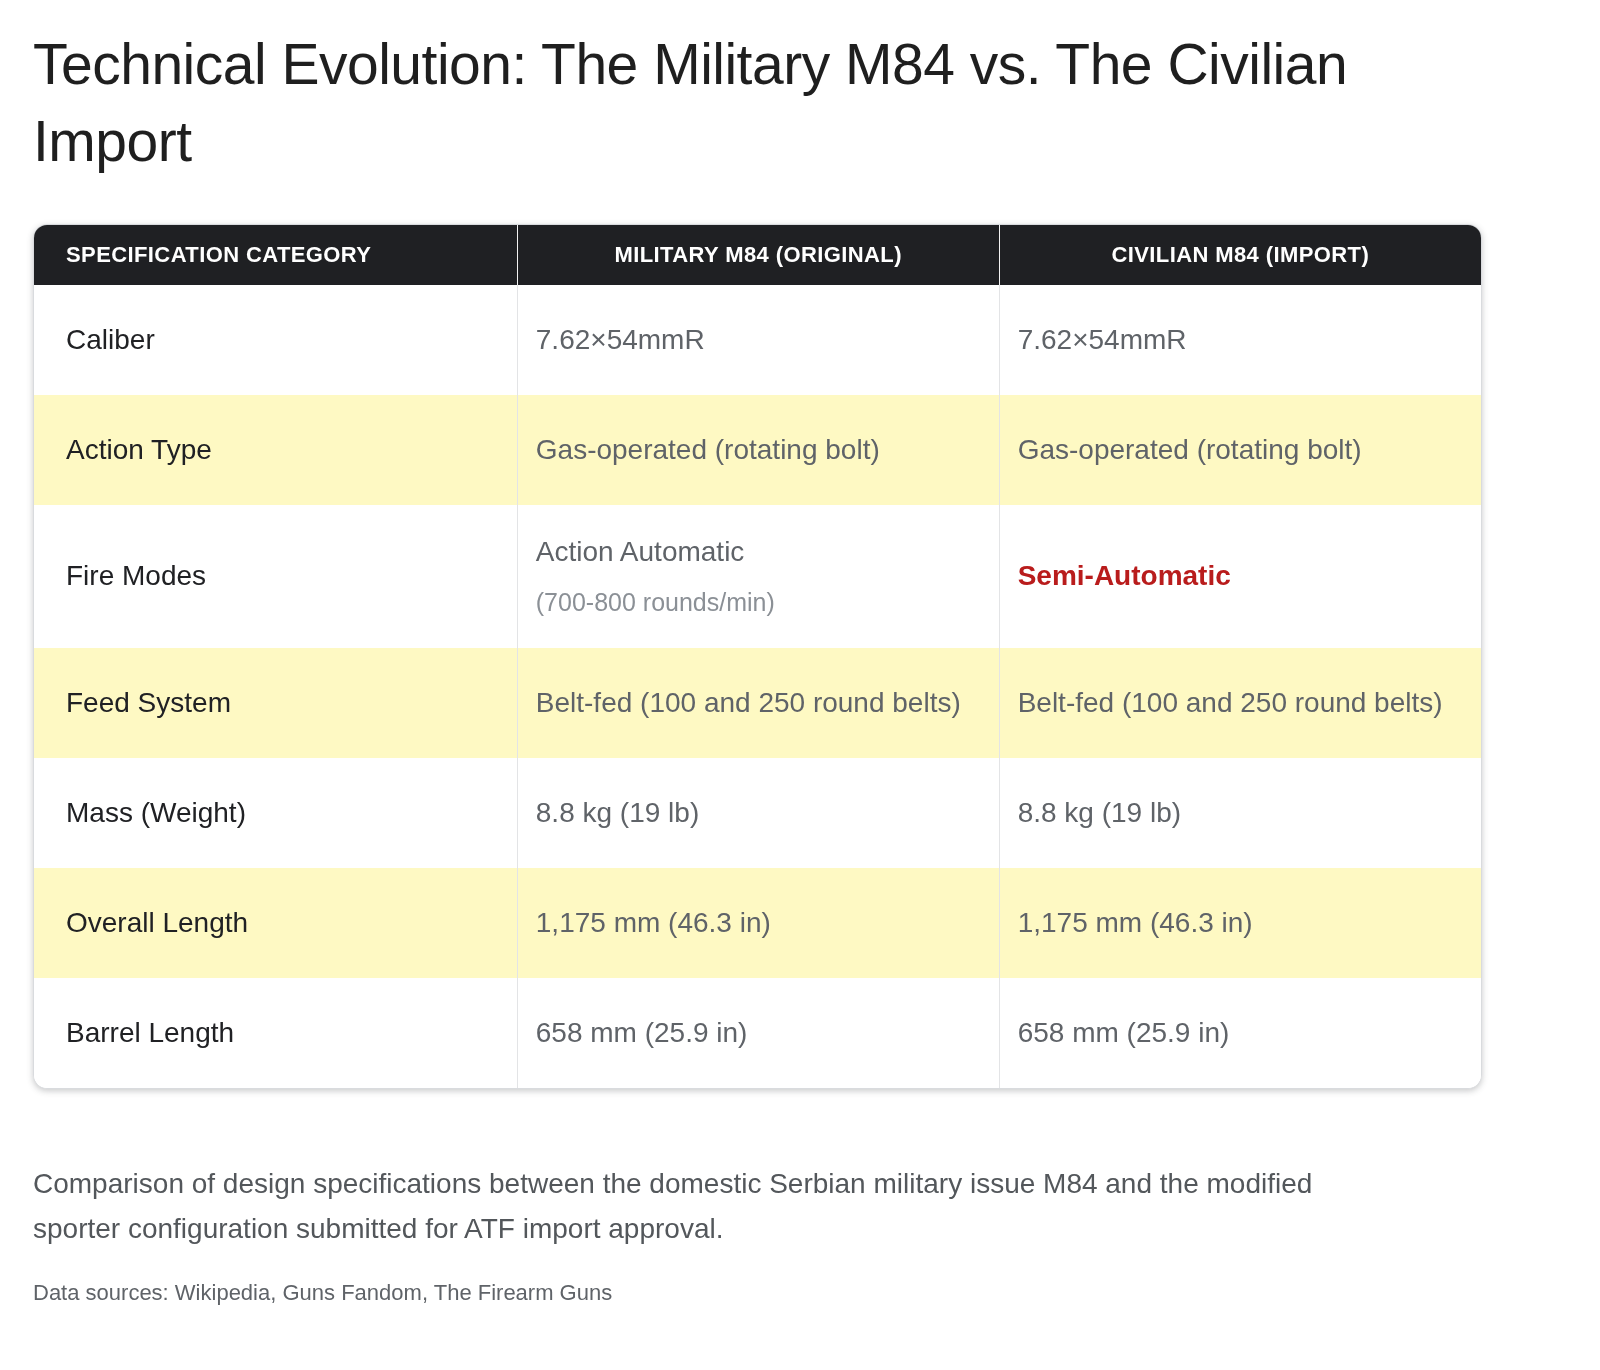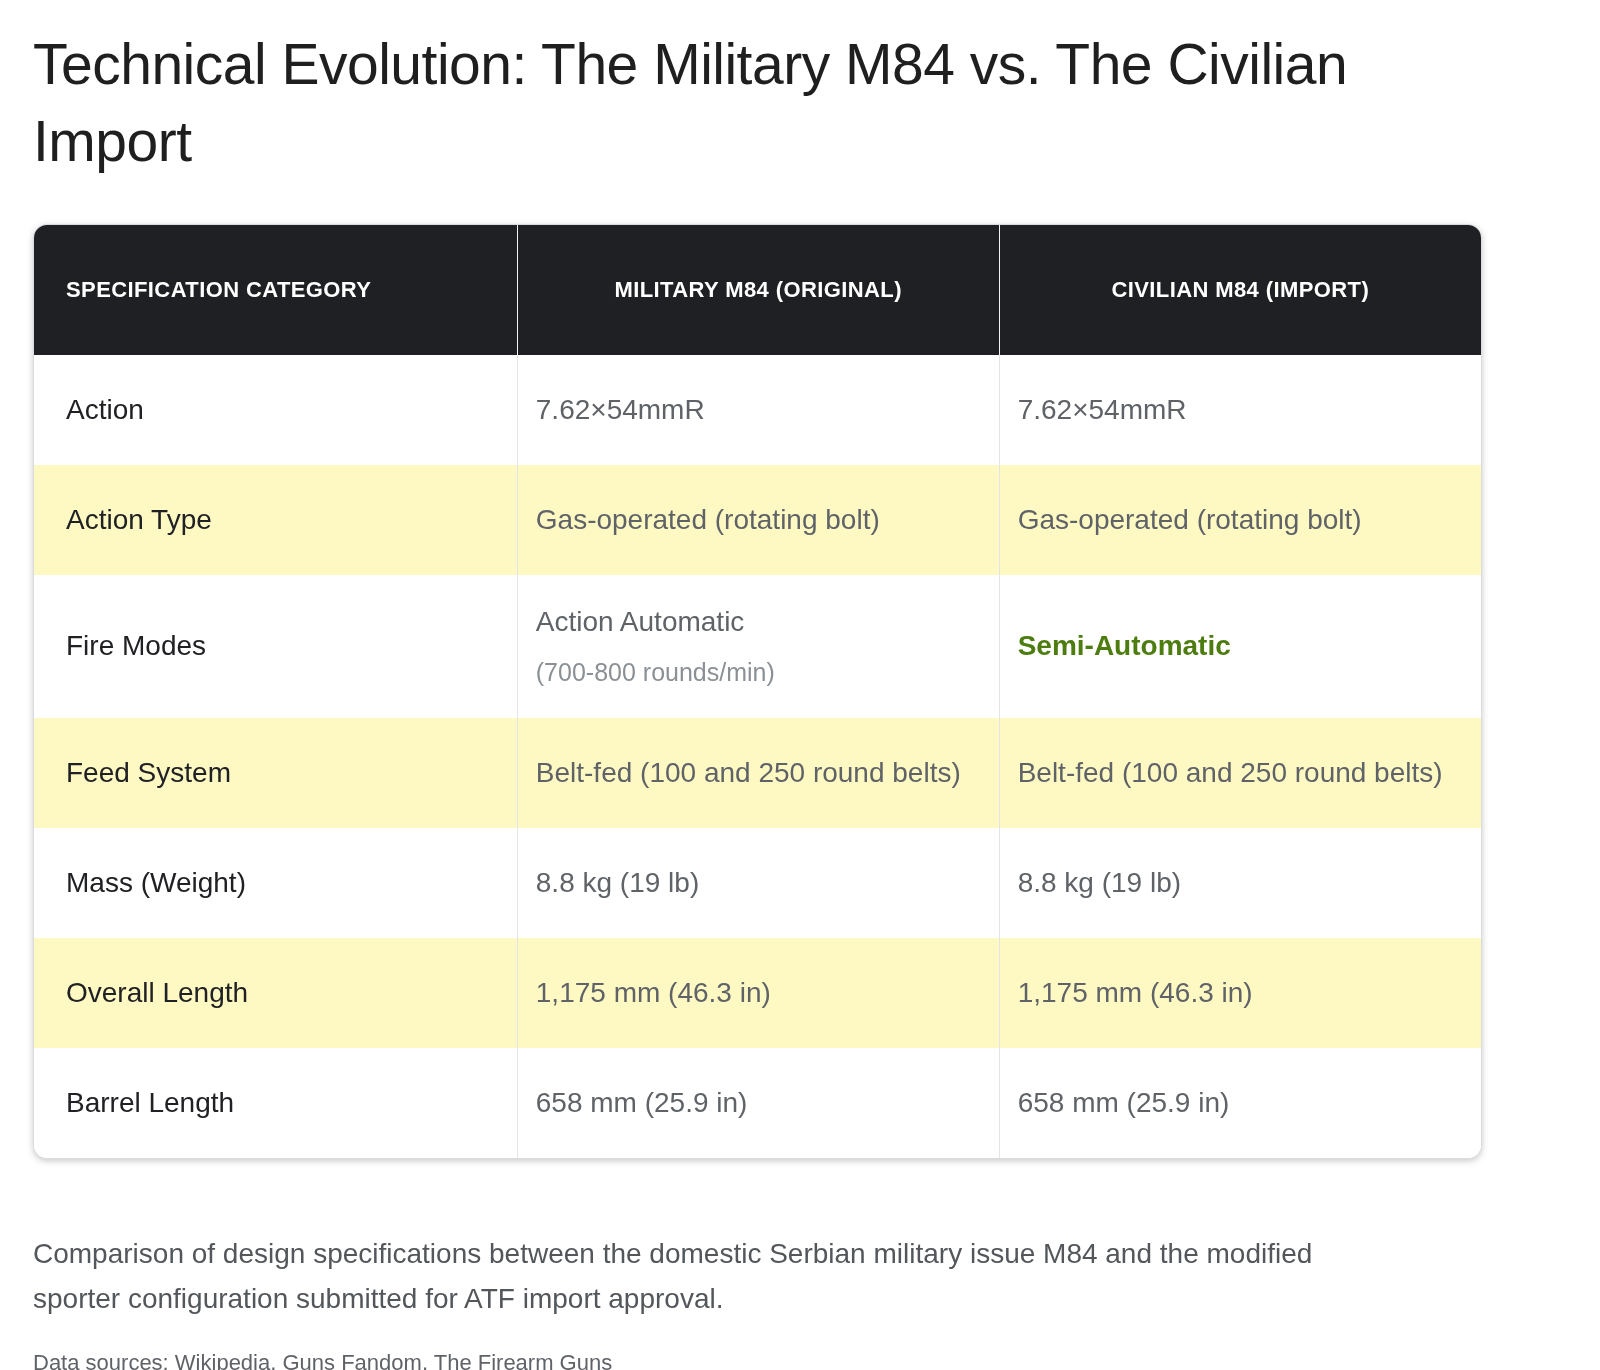--- a/index.html
+++ b/index.html
@@ -40,21 +40,21 @@
   }
   table.spec-table col.c1 { width: 33.4%; }
   table.spec-table col.c2 { width: 33.3%; }
   table.spec-table col.c3 { width: 33.3%; }
   th.head-cell {
     background: #1f2023;
     color: #ffffff;
     font-size: 22px;
     font-weight: 700;
     letter-spacing: 0.4px;
-    padding: 52px 32px;
+    padding: 17px 32px;
     text-align: center;
   }
   th.head-cell.first {
     text-align: left;
   }
   th.head-cell + th.head-cell {
     border-left: 1px solid #f2f2f2;
   }
   tbody tr.spec-row {
     background: #ffffff;
@@ -74,21 +74,21 @@
     text-align: left;
     padding: 31px 18px;
     border-left: 1px solid #e3e4e6;
   }
   .subnote {
     font-size: 25px;
     color: #8b9096;
     margin-top: 20px;
   }
   .link-blue {
-    color: #4d7c0f;
+    color: #b91c1c;
     font-weight: 700;
     font-size: 28px;
     text-decoration: none;
     cursor: pointer;
   }
   .caption {
     margin: 72px 120px 0 33px;
     font-size: 28px;
     line-height: 1.62;
     color: #53575b;
@@ -120,21 +120,21 @@
         </colgroup>
       <thead>
         <tr>
           <th class="head-cell first">SPECIFICATION CATEGORY</th>
           <th class="head-cell">MILITARY M84 (ORIGINAL)</th>
           <th class="head-cell">CIVILIAN M84 (IMPORT)</th>
         </tr>
       </thead>
       <tbody>
         <tr class="spec-row">
-          <td class="cat-cell">Action</td>
+          <td class="cat-cell">Caliber</td>
           <td class="val-cell">7.62×54mmR</td>
           <td class="val-cell">7.62×54mmR</td>
         </tr>
         <tr class="spec-row alt">
           <td class="cat-cell">Action Type</td>
           <td class="val-cell">Gas-operated (rotating bolt)</td>
           <td class="val-cell">Gas-operated (rotating bolt)</td>
         </tr>
         <tr class="spec-row">
           <td class="cat-cell">Fire Modes</td>

